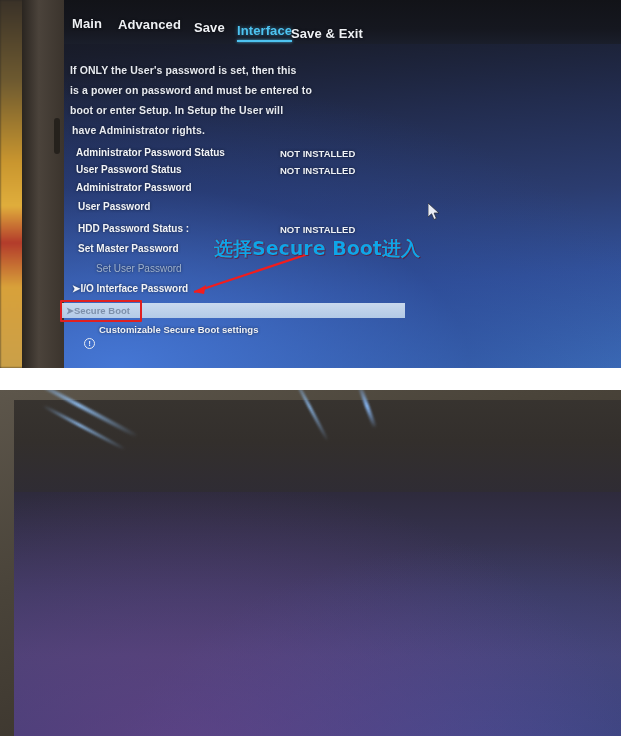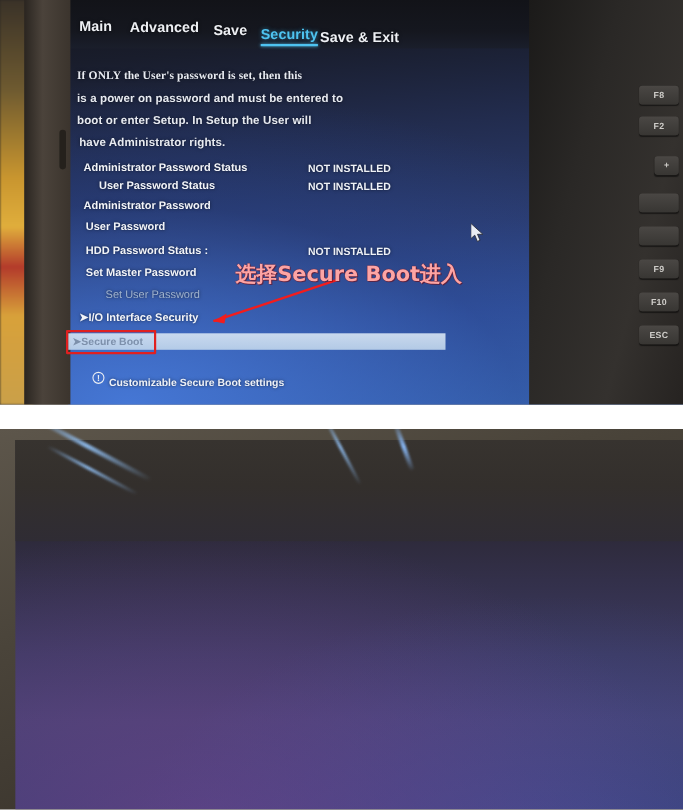--- a/index.html
+++ b/index.html
@@ -106,21 +106,21 @@
   }
   .info-icon {
     position: absolute; width: 11px; height: 11px; border: 1.4px solid #e9edf3;
     border-radius: 50%; color: #e9edf3; font-size: 8px; font-weight: bold;
     display: flex; align-items: center; justify-content: center; line-height: 1;
   }
   .cursor-arrow { position: absolute; width: 13px; height: 18px; }
 
   
   .cn-ann {
-    position: absolute; color: #fca5a5; font-weight: bold; white-space: nowrap;
+    position: absolute; color: #0ea5e9; font-weight: bold; white-space: nowrap;
     text-shadow: 0 0 1px #8b0000, 1px 1px 0 rgba(120,0,0,.45);
     font-family: "DejaVu Sans", "Liberation Sans", sans-serif;
     text-align: right;
   }
 
   
   #gap { position: absolute; left: 0; top: 368px; width: 621px; height: 22px; background: #fff; }
 
   
   #photo-bot {
@@ -158,82 +158,59 @@
 
     <div class="screen-top">
       <div class="screen-top-inner"></div>
       <div class="topbar-dark"></div>
     </div>
 
     <div class="bezel-left-top">
       <div class="bezel-notch"></div>
     </div>
 
-    <div class="kbd-region">
-
-      <div class="key" style="top:78px;">
-          <span>F8</span>
-        </div>
-      <div class="key" style="top:106px;">
-          <span>F2</span>
-        </div>
-      <div class="key" style="top:142px; width:22px;">
-          <span>+</span>
-        </div>
-      <div class="key" style="top:176px;"></div>
-      <div class="key" style="top:206px;"></div>
-      <div class="key" style="top:236px;">
-          <span>F9</span>
-        </div>
-      <div class="key" style="top:266px;">
-          <span>F10</span>
-        </div>
-      <div class="key" style="top:296px;">
-          <span>ESC</span>
-        </div>
-    </div>
 
     <div class="tabs-top">
       <span class="tab-t" style="left:72px;  top:10px;">Main</span>
       <span class="tab-t" style="left:118px; top:11px;">Advanced</span>
       <span class="tab-t" style="left:194px; top:14px;">Save</span>
-      <span class="tab-t active" style="left:237px; top:17px;">Security</span>
+      <span class="tab-t active" style="left:237px; top:17px;">Interface</span>
       <span class="tab-t" style="left:291px; top:20px;">Save &amp; Exit</span>
     </div>
 
-    <span class="help-line" style="left:70px; top:64px;font-family:Liberation Serif, serif;">If ONLY the User's password is set, then this</span>
+    <span class="help-line" style="left:70px; top:64px;">If ONLY the User's password is set, then this</span>
     <span class="help-line" style="left:70px; top:84px;">is a power on password and must be entered to</span>
     <span class="help-line" style="left:70px; top:104px;">boot or enter Setup. In Setup the User will</span>
     <span class="help-line" style="left:72px; top:124px;">have Administrator rights.</span>
 
     <span class="row-label" style="left:76px; top:147px;">Administrator Password Status</span>
     <span class="row-value" style="left:280px; top:148px;">NOT INSTALLED</span>
 
-    <span class="row-label" style="left:90px; top:164px;">User Password Status</span>
+    <span class="row-label" style="left:76px; top:164px;">User Password Status</span>
     <span class="row-value" style="left:280px; top:165px;">NOT INSTALLED</span>
 
     <span class="row-label" style="left:76px; top:182px;">Administrator Password</span>
     <span class="row-label" style="left:78px; top:201px;">User Password</span>
 
     <span class="row-label" style="left:78px; top:223px;">HDD Password Status :</span>
     <span class="row-value" style="left:280px; top:224px;">NOT INSTALLED</span>
 
     <span class="row-label" style="left:78px; top:243px;">Set Master Password</span>
     <span class="row-label dim" style="left:96px; top:263px;">Set User Password</span>
 
-    <span class="row-label" style="left:72px; top:283px;">➤I/O Interface Security</span>
+    <span class="row-label" style="left:72px; top:283px;">➤I/O Interface Password</span>
 
     <div class="hl-bar"></div>
     <span class="hl-text">➤Secure Boot</span>
     <div class="redbox" style="left:60px; top:300px; width:82px; height:22px;"></div>
 
     <div class="info-icon" style="left:84px; top:338px;">
         <span>!</span>
       </div>
-    <span class="row-value" style="left:99px; top:343px;">Customizable Secure Boot settings</span>
+    <span class="row-value" style="left:99px; top:324px;">Customizable Secure Boot settings</span>
 
     <svg class="cursor-arrow" style="left:428px; top:203px;" viewBox="0 0 13 18">
       <polygon points="0,0 0,14 3.6,10.8 6,16.5 8.4,15.4 6.1,10 11,10" fill="#e9ecf4" stroke="#2a2d3a" stroke-width=".8"></polygon>
     </svg>
 
     <svg style="position:absolute; left:180px; top:252px; width:130px; height:48px;">
       <line x1="128" y1="2" x2="14" y2="40" stroke="#f21d1d" stroke-width="2.2"></line>
       <polygon points="14,40 26,33 24,42" fill="#f21d1d"></polygon>
     </svg>
     <span class="cn-ann" style="left:214px; top:236px; font-size:19px;">选择Secure Boot进入</span>

